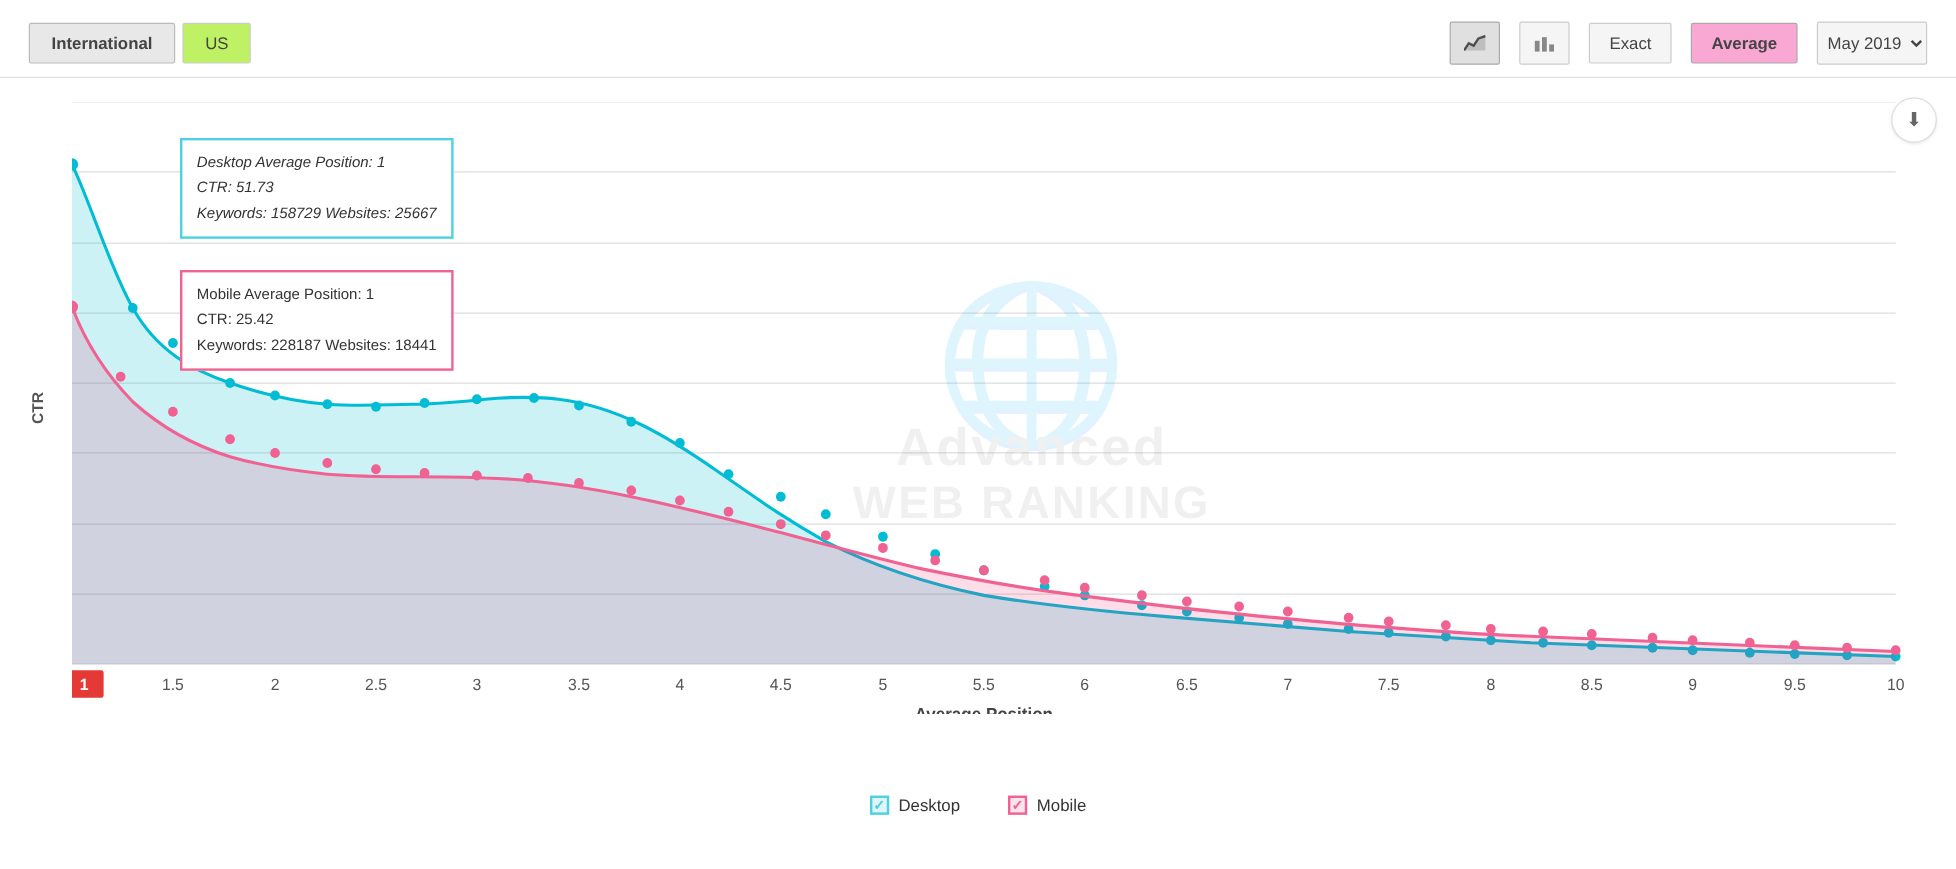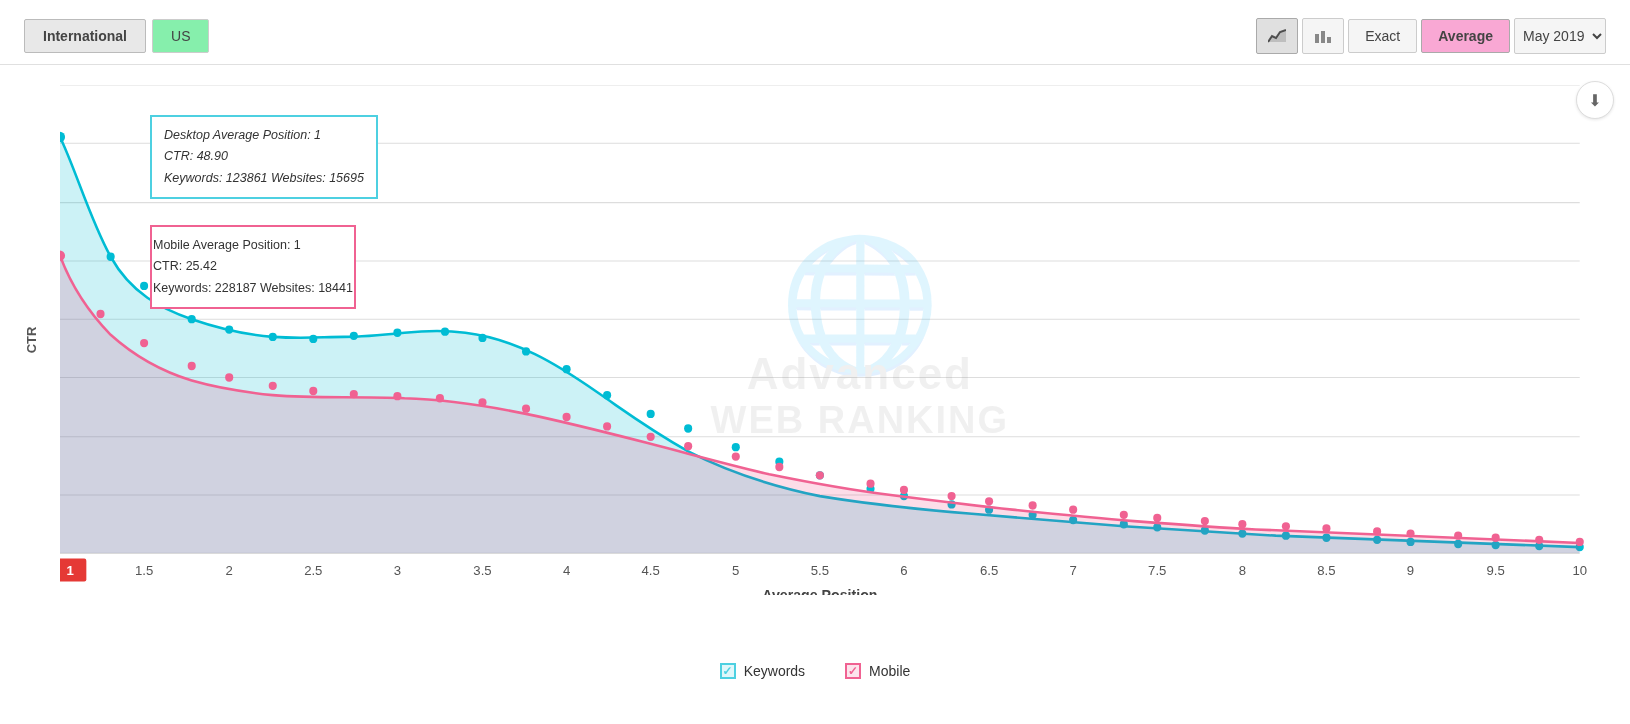--- a/index.html
+++ b/index.html
@@ -9,32 +9,32 @@
       display: flex;
       align-items: center;
       justify-content: space-between;
       padding: 18px 24px 10px 24px;
       border-bottom: 1px solid #e0e0e0;
     }
     .left-buttons { display: flex; gap: 6px; align-items: center; }
     .btn {
       padding: 8px 18px;
       border: 1px solid #ccc;
-      background: #86efac;
+      background: #bef264;
       cursor: pointer;
       font-size: 14px;
       color: #444;
       border-radius: 2px;
     }
     .btn.active {
       background: #e8e8e8;
       border-color: #bbb;
       font-weight: bold;
     }
-    .right-controls { display: flex; align-items: center; gap: 4px; }
+    .right-controls { display: flex; align-items: center; gap: 16px; }
     .icon-btn {
       width: 42px; height: 36px;
       border: 1px solid #ccc;
       background: #f5f5f5;
       cursor: pointer;
       display: flex; align-items: center; justify-content: center;
       border-radius: 2px;
       font-size: 16px;
       color: #555;
     }
@@ -134,21 +134,21 @@
       color: #333;
       z-index: 10;
       font-style: italic;
     }
     .tooltip-mobile {
       position: absolute;
       left: 90px;
       top: 140px;
       border: 2px solid #f06292;
       background: #fff;
-      padding: 8px 1px;
+      padding: 8px 12px;
       font-size: 12.5px;
       line-height: 1.7;
       color: #333;
       z-index: 10;
     }
 
     .legend {
       display: flex;
       justify-content: center;
       gap: 40px;
@@ -223,22 +223,22 @@
     
     <div class="watermark">
       <div style="font-size:130px; color:#bbb; line-height:1;">🌐</div>
       <span class="watermark-text1">Advanced</span>
       <span class="watermark-text2">WEB RANKING</span>
     </div>
 
     
     <div class="tooltip-desktop">
       <div>Desktop Average Position: 1</div>
-      <div>CTR: 48.90</div>
-      <div>Keywords: 123861 Websites: 15695</div>
+      <div>CTR: 51.73</div>
+      <div>Keywords: 158729 Websites: 25667</div>
     </div>
 
     
     <div class="tooltip-mobile">
       <div>Mobile Average Position: 1</div>
       <div>CTR: 25.42</div>
       <div>Keywords: 228187 Websites: 18441</div>
     </div>
 
     <svg class="main-chart" viewBox="0 0 1520 490" preserveAspectRatio="none">
@@ -377,21 +377,21 @@
       <circle cx="1500" cy="439" r="4" fill="#f06292"></circle>
     </svg>
   </div>
 </div>
 
 <div class="legend">
   <div class="legend-item">
     <div class="legend-checkbox">
       <span class="check-mark">✓</span>
     </div>
-    <span>Keywords</span>
+    <span>Desktop</span>
   </div>
   <div class="legend-item">
     <div class="legend-checkbox mobile">
       <span class="check-mark mobile">✓</span>
     </div>
     <span>Mobile</span>
   </div>
 </div>
 
 </body></html>

